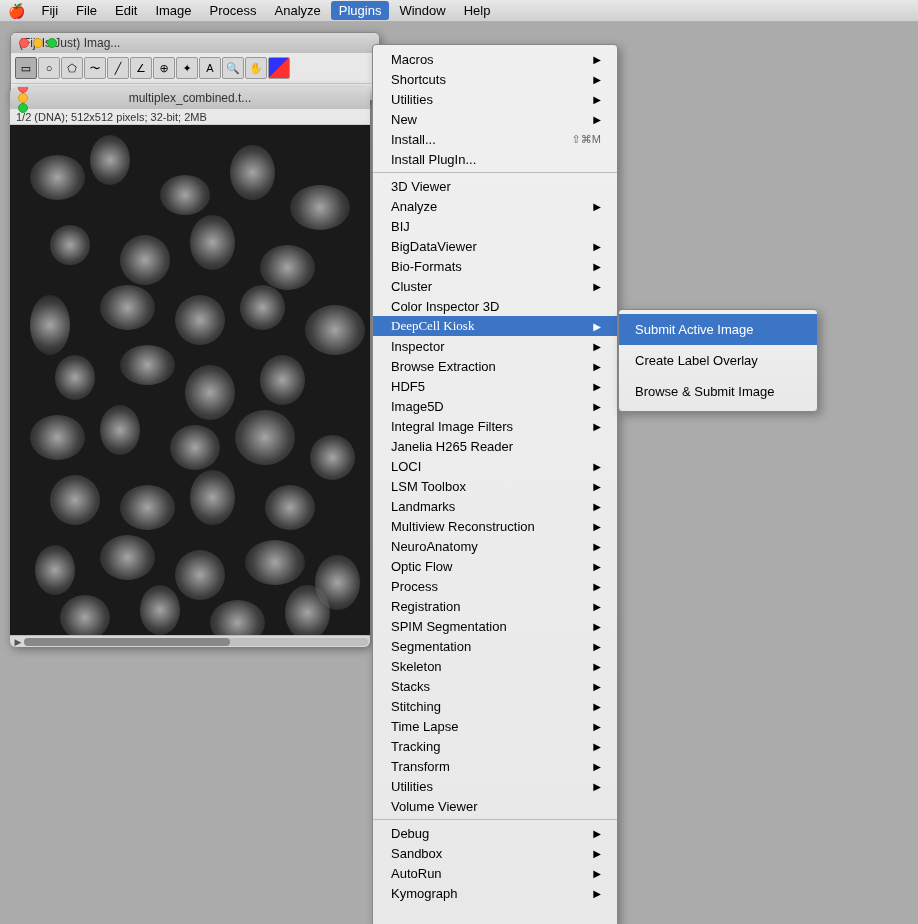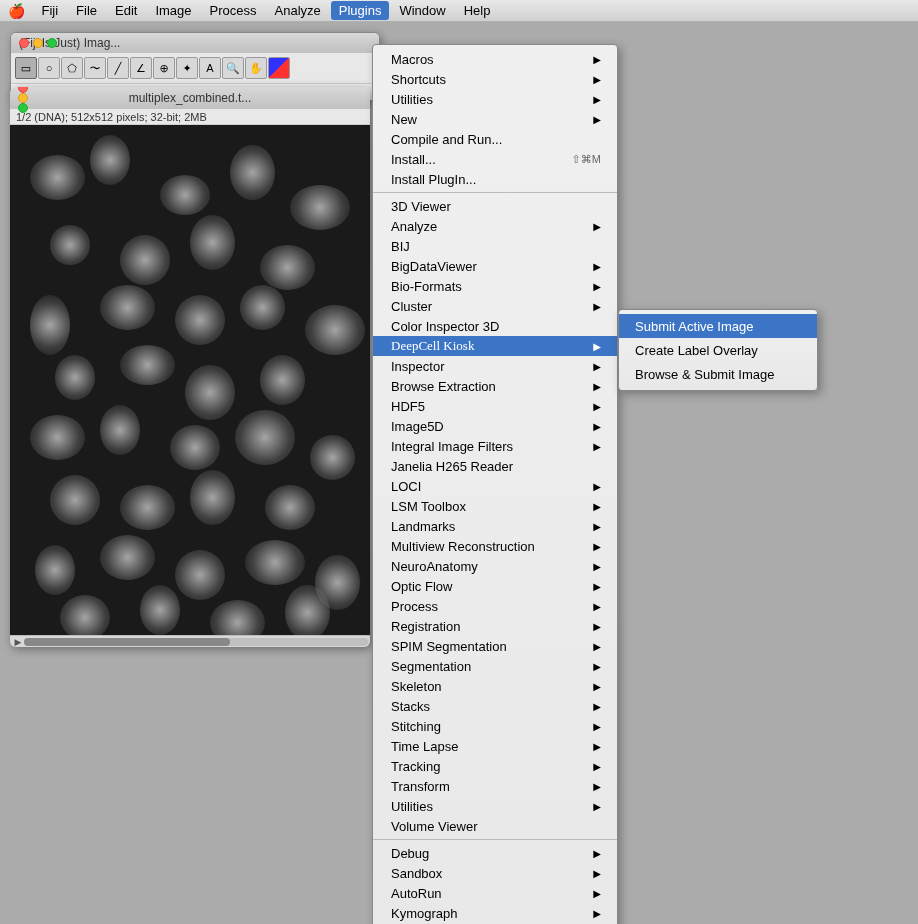--- a/index.html
+++ b/index.html
@@ -262,21 +262,21 @@
       border-radius: 4px;
       padding: 4px 0;
     }
     .submenu-item {
       display: flex;
       align-items: center;
       padding: 2px 16px;
       font-size: 13px;
       color: #000;
       cursor: pointer;
-      height: 24px;
+      height: 31px;
     }
     .submenu-item.highlighted {
       background: #3d75c6;
       color: #fff;
     }
   </style>
 </head>
 <body>
 
 <div class="menubar">
@@ -388,23 +388,20 @@
     </div>
     <div class="menu-item">
       <span>Utilities</span>
       <span class="arrow">▶</span>
     </div>
     <div class="menu-item">
       <span>New</span>
       <span class="arrow">▶</span>
     </div>
     <div class="menu-item">
-      <span>Compile and Run...</span>
-    </div>
-    <div class="menu-item">
       <span>Install...</span>
       <span class="shortcut">⇧⌘M</span>
     </div>
     <div class="menu-item">
       <span>Install PlugIn...</span>
     </div>
     <div class="menu-separator"></div>
     <div class="menu-item">
       <span>3D Viewer</span>
     </div>

